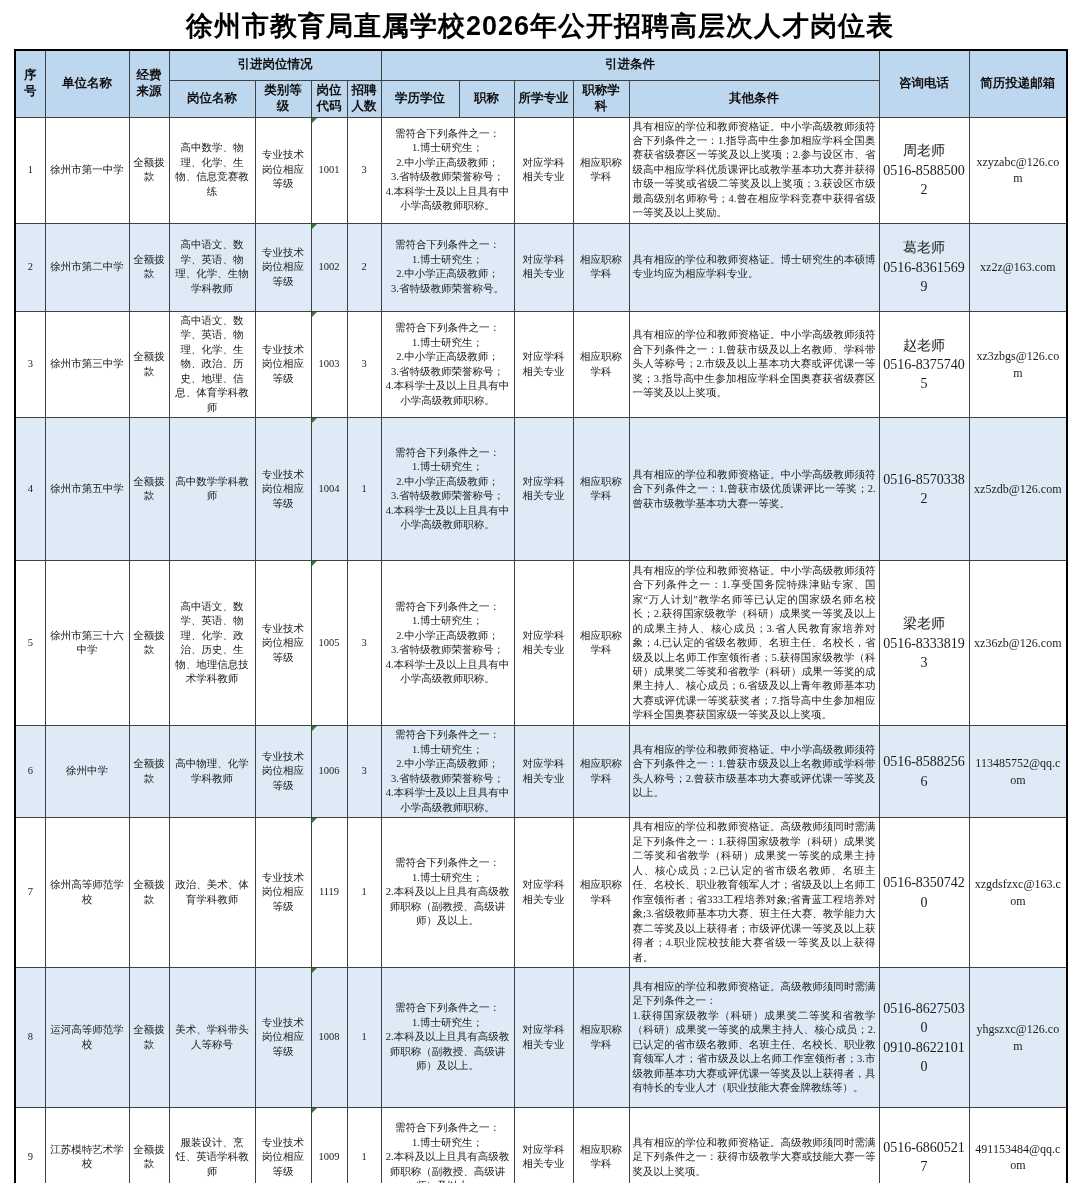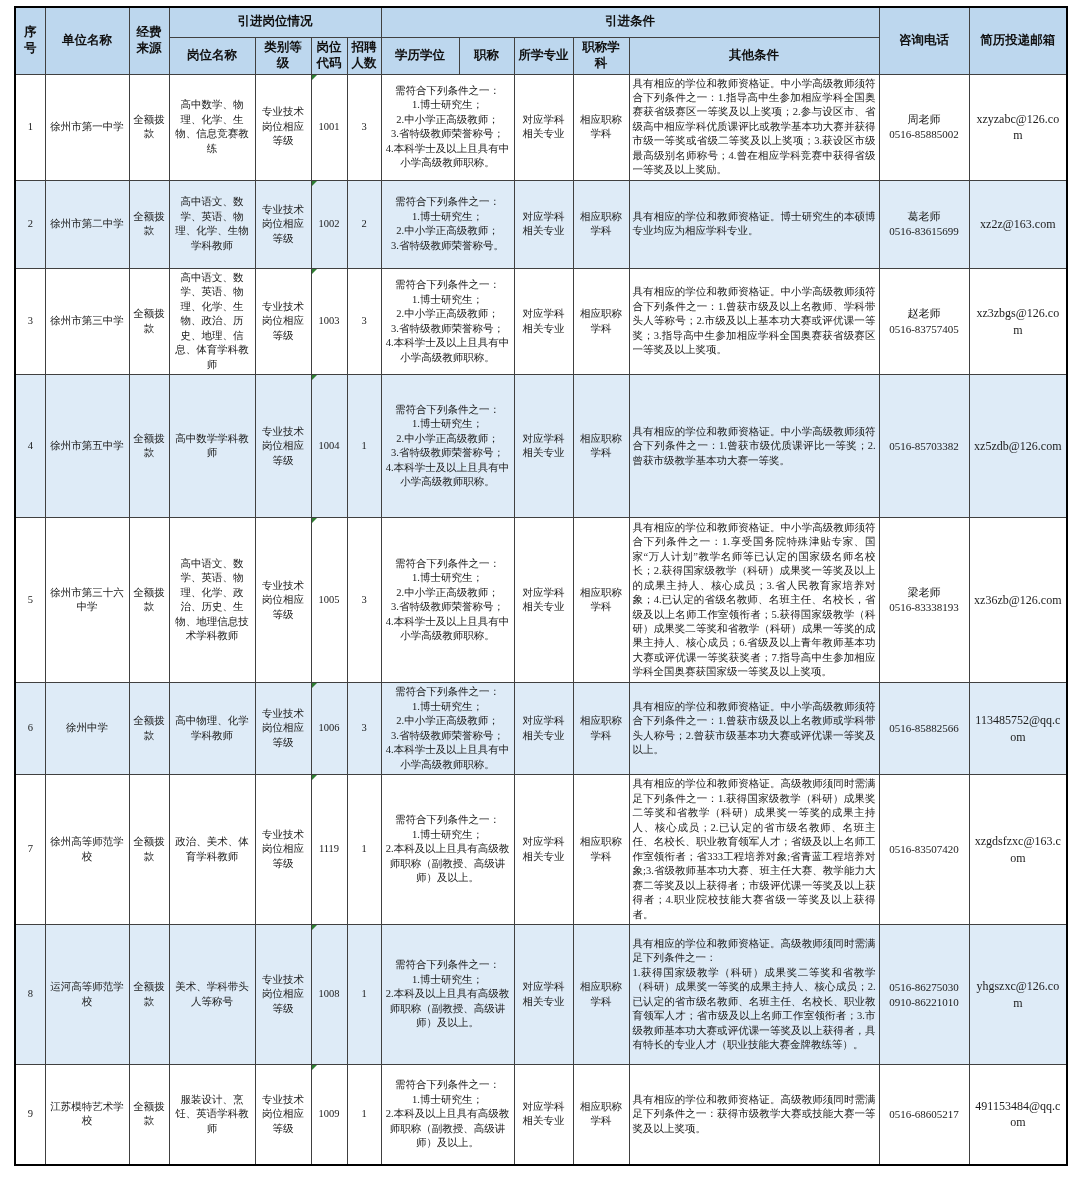--- a/index.html
+++ b/index.html
@@ -31,26 +31,27 @@
   td.cell-justify { text-align: justify; text-justify: inter-ideograph; margin-left: 32px; }
   td.pre { white-space: pre-line; }
   td.code-cell { position: relative; }
   td.code-cell::before {
     content: ""; position: absolute; top: 0; left: 0;
     width: 0; height: 0;
     border-top: 5px solid #2e7d32;
     border-right: 5px solid transparent;
   }
   td.email-cell { font-size: 12px; word-break: break-all; }
-  td.phone-cell { font-size: 11px; }
+  td.phone-cell { font-size: 14px; }
 </style>
 </head>
 <body>
 
 <div class="sheet">
+  <div class="page-title">徐州市教育局直属学校2026年公开招聘高层次人才岗位表</div>
 
   <table class="roster">
     <colgroup>
       <col style="width:30px">
         <col style="width:84px">
         <col style="width:40px">
       <col style="width:86px">
         <col style="width:56px">
         <col style="width:36px">
         <col style="width:34px">

